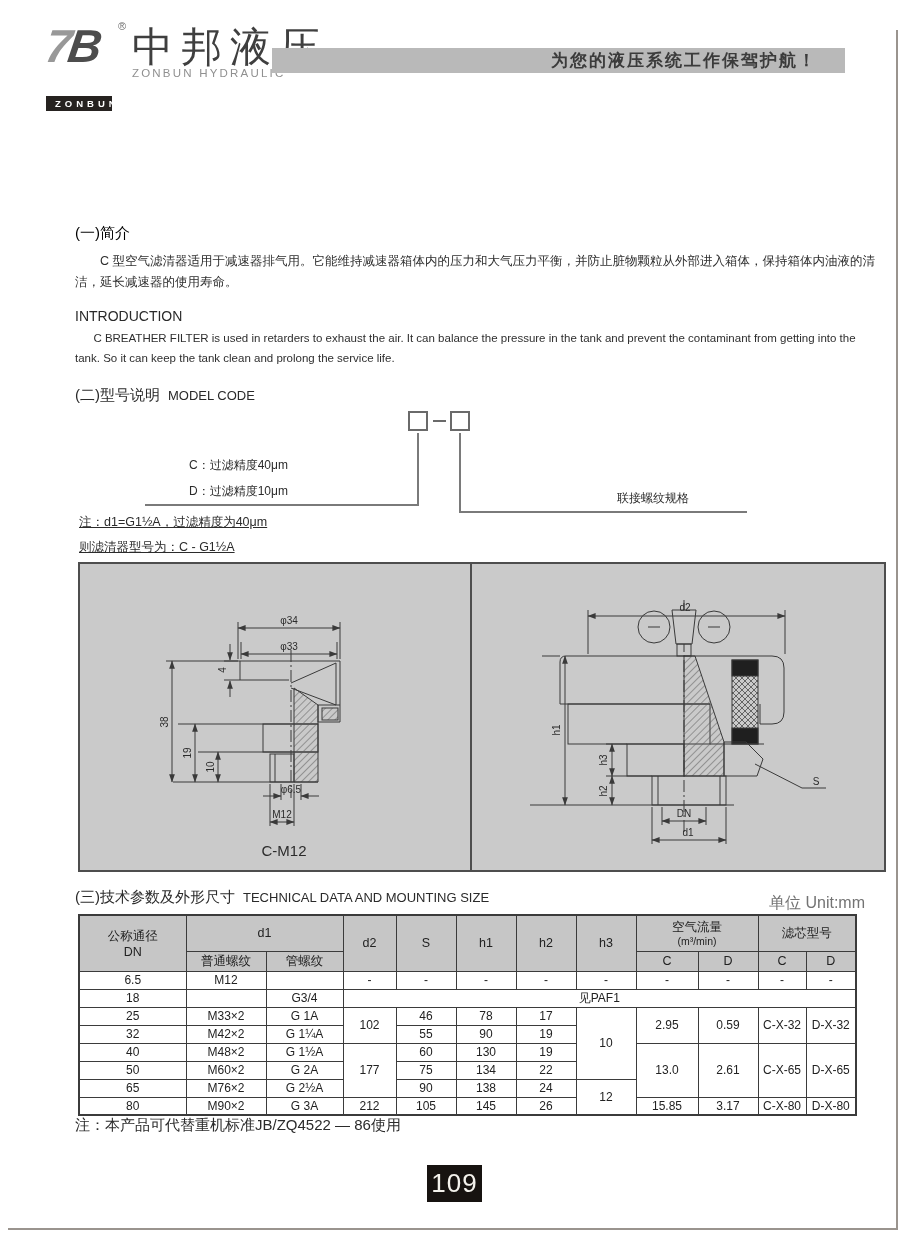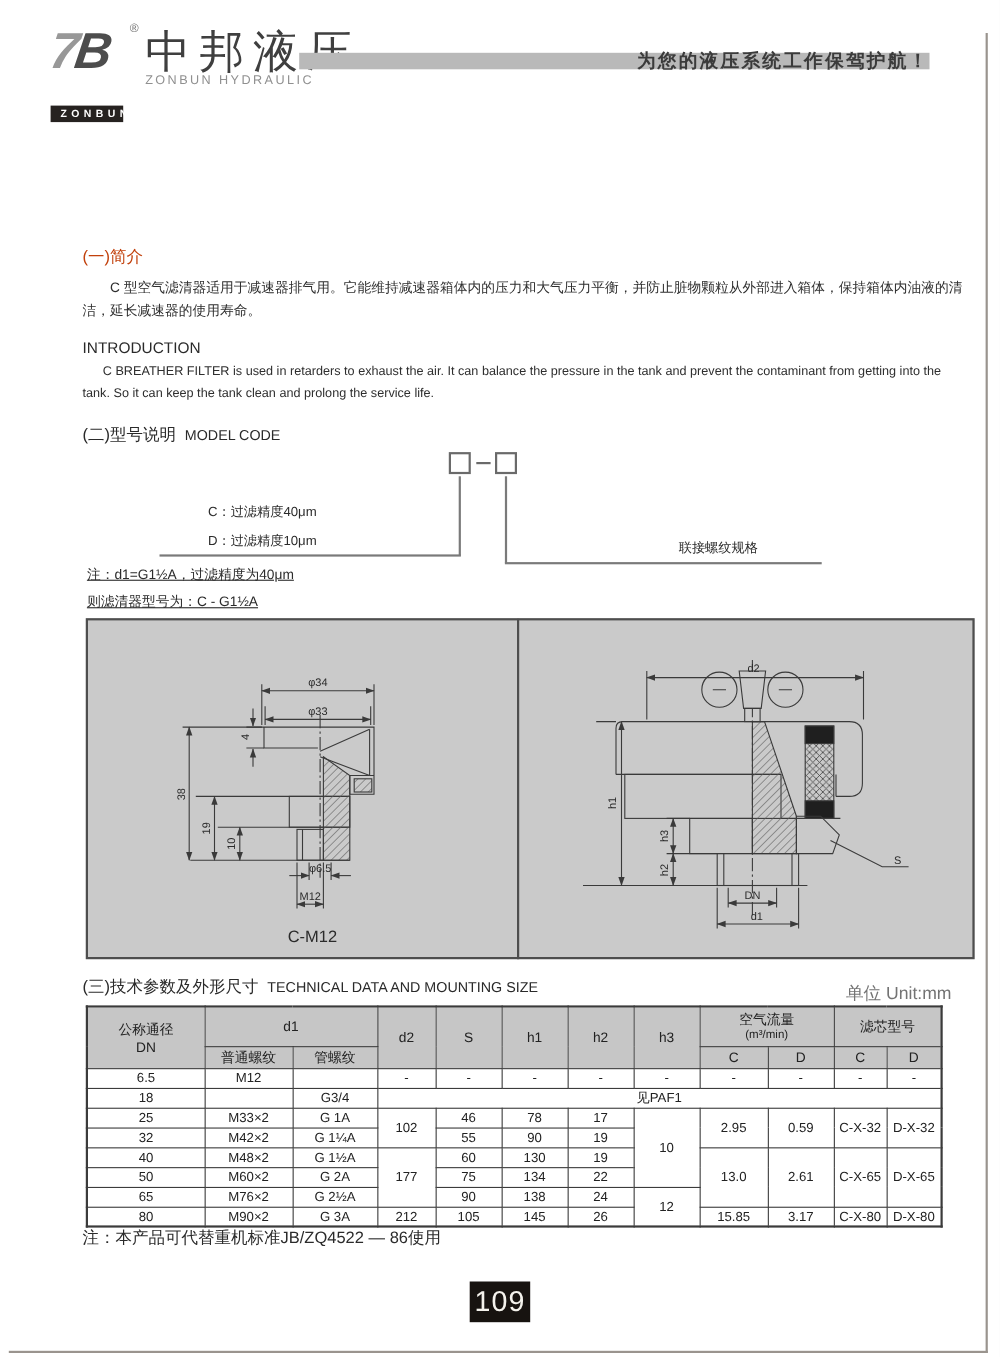--- a/index.html
+++ b/index.html
@@ -15,32 +15,32 @@
   .mark-text { font-style:italic; font-weight:900; font-size:46px; line-height:44px; letter-spacing:-3px;
                transform:skewX(-8deg); display:inline-block; }
   .mark-left { color:#989898; }
   .mark-right { color:#4d4d4d; }
   .reg { position:absolute; top:-4px; right:-8px; font-size:11px; color:#6d6d6d; font-style:normal; }
   .badge { background:#262220; color:#fff; font-size:9.5px; font-weight:bold; letter-spacing:4px;
            padding:2px 6px 2px 9px; text-align:center; width:66px;margin-top:28px; }
   .logo-names { margin-left:14px; padding-top:6px; }
   .logo-cn { font-size:41px; line-height:34px; color:#3f3f3f; letter-spacing:8px; font-weight:500; }
   .logo-en { font-size:11.5px; color:#909090; letter-spacing:2.2px; margin-top:3px; }
-  .slogan-bar { position:absolute; left:272px; top:48px; width:573px; height:15px; background:#b9b9b9;
-                display:flex; align-items:center; justify-content:flex-end; 
+  .slogan-bar { position:absolute; left:272px; top:48px; width:573px; height:25px; background:#b9b9b9;
+                display:flex; align-items:center; justify-content:flex-end; padding-right:28px;
                 font-size:17px; font-weight:bold; color:#3b3b3b; letter-spacing:2px; }
 
   
   .title-block { position:absolute; left:0; top:142px; width:100%; text-align:center; }
   .title-cn { font-size:23px; font-weight:600; letter-spacing:2px; color:#1f1f1f; }
   .title-en { font-size:19px; margin-top:15px; letter-spacing:0.5px; color:#1f1f1f; }
 
   
   .sec1 { position:absolute; left:75px; top:224px; width:806px; }
-  .sec-h { font-size:15px; color:#c2410c; font-weight:500; }
+  .sec-h { font-size:15px; color:#000000; font-weight:500; }
   .p-cn { margin-top:8px; font-size:12.5px; line-height:21px; text-indent:2em; color:#2e2e2e; }
   .intro-h { margin-top:15px; font-size:14px; color:#2a2a2a; }
   .p-en { margin-top:4px; font-size:11.5px; line-height:20px; text-indent:1.6em; color:#2e2e2e; }
 
   
   .sec2-h { position:absolute; left:75px; top:386px; font-size:15px; color:#2a2a2a; font-weight:500; }
   .sec2-h .en, .sec3-h .en { font-size:13px; font-weight:400; margin-left:8px; }
   .mc { position:absolute; left:75px; top:404px; width:810px; height:158px; }
   .mc-box { position:absolute; width:20px; height:20px; border:2px solid #6a6a6a; top:7px; background:#fff; }
   .mc-dash { position:absolute; top:16px; width:13px; height:2px; background:#6a6a6a; }

